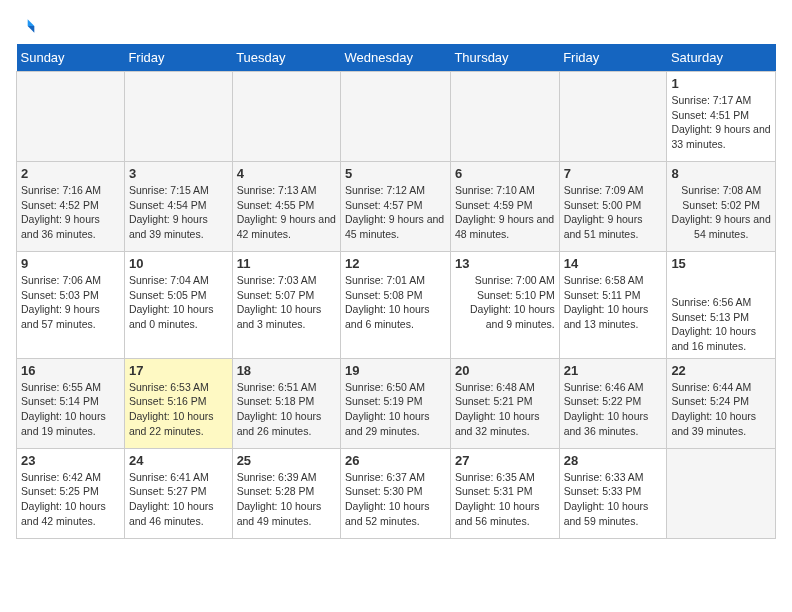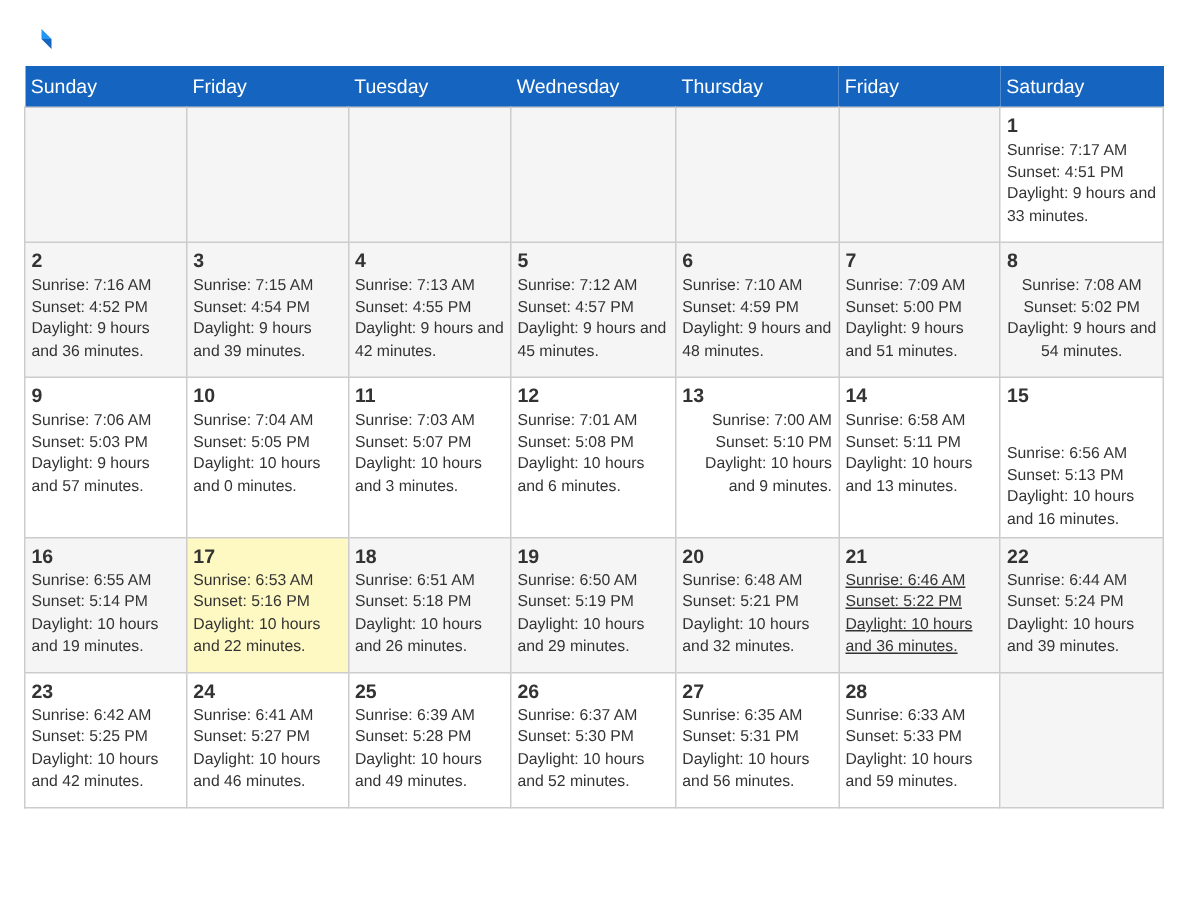--- a/index.html
+++ b/index.html
@@ -253,21 +253,21 @@
 Daylight: 10 hours and 29 minutes.</div>
         </td>
         <td style="background: rgb(245, 245, 245);">
           <div class="day-number">20</div>
           <div class="cell-info" style="white-space: pre-line;">Sunrise: 6:48 AM
 Sunset: 5:21 PM
 Daylight: 10 hours and 32 minutes.</div>
         </td>
         <td style="background: rgb(245, 245, 245);">
           <div class="day-number">21</div>
-          <div class="cell-info" style="white-space: pre-line; text-decoration: underline;">Sunrise: 6:46 AM
+          <div class="cell-info" style="white-space: pre-line;">Sunrise: 6:46 AM
 Sunset: 5:22 PM
 Daylight: 10 hours and 36 minutes.</div>
         </td>
         <td style="background: rgb(245, 245, 245);">
           <div class="day-number">22</div>
           <div class="cell-info" style="white-space: pre-line;">Sunrise: 6:44 AM
 Sunset: 5:24 PM
 Daylight: 10 hours and 39 minutes.</div>
         </td>
       </tr>

